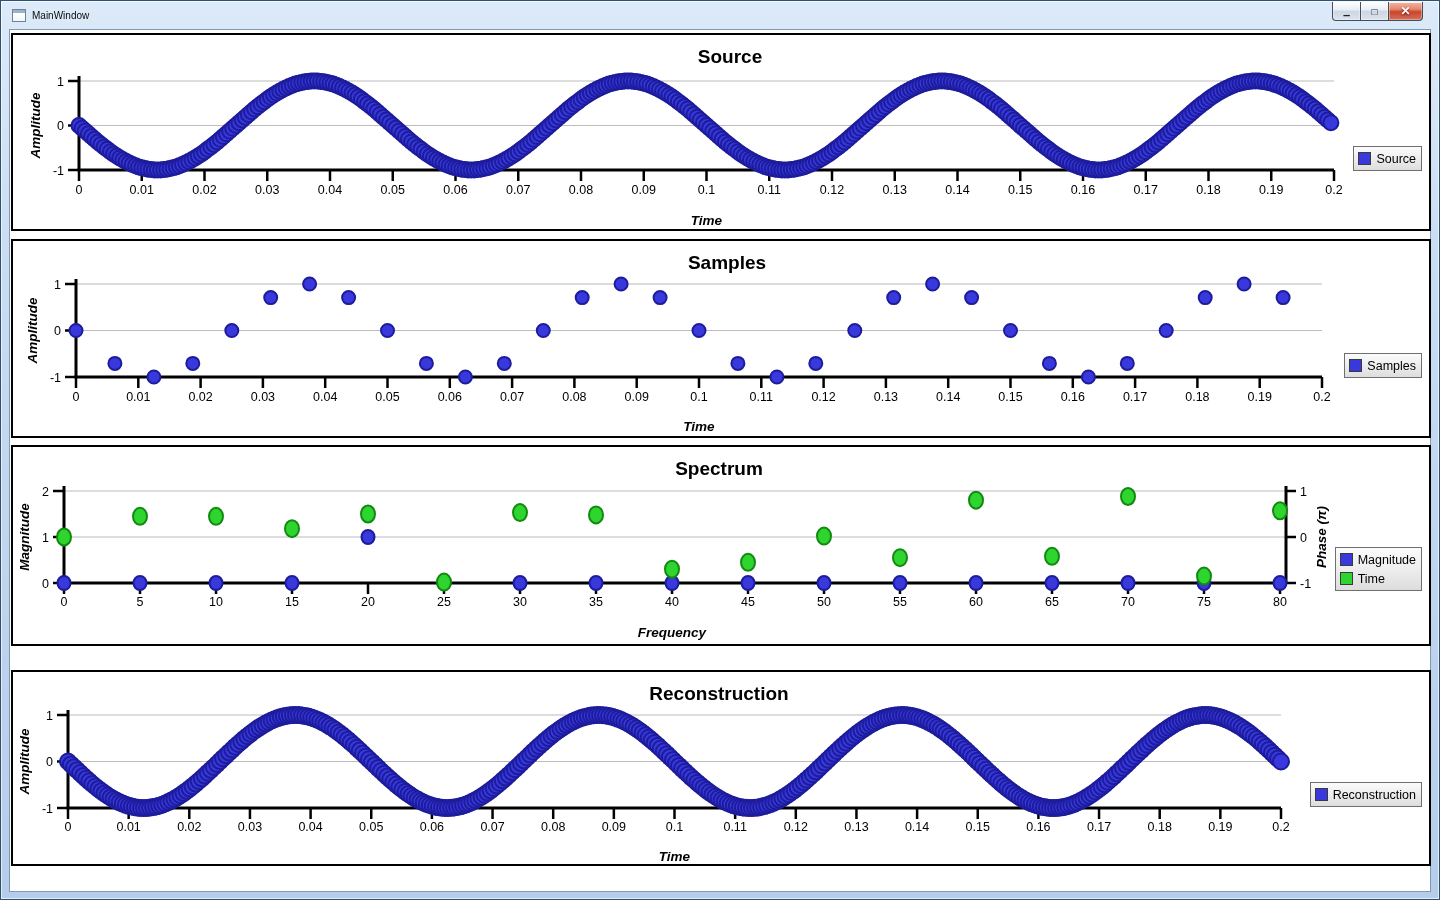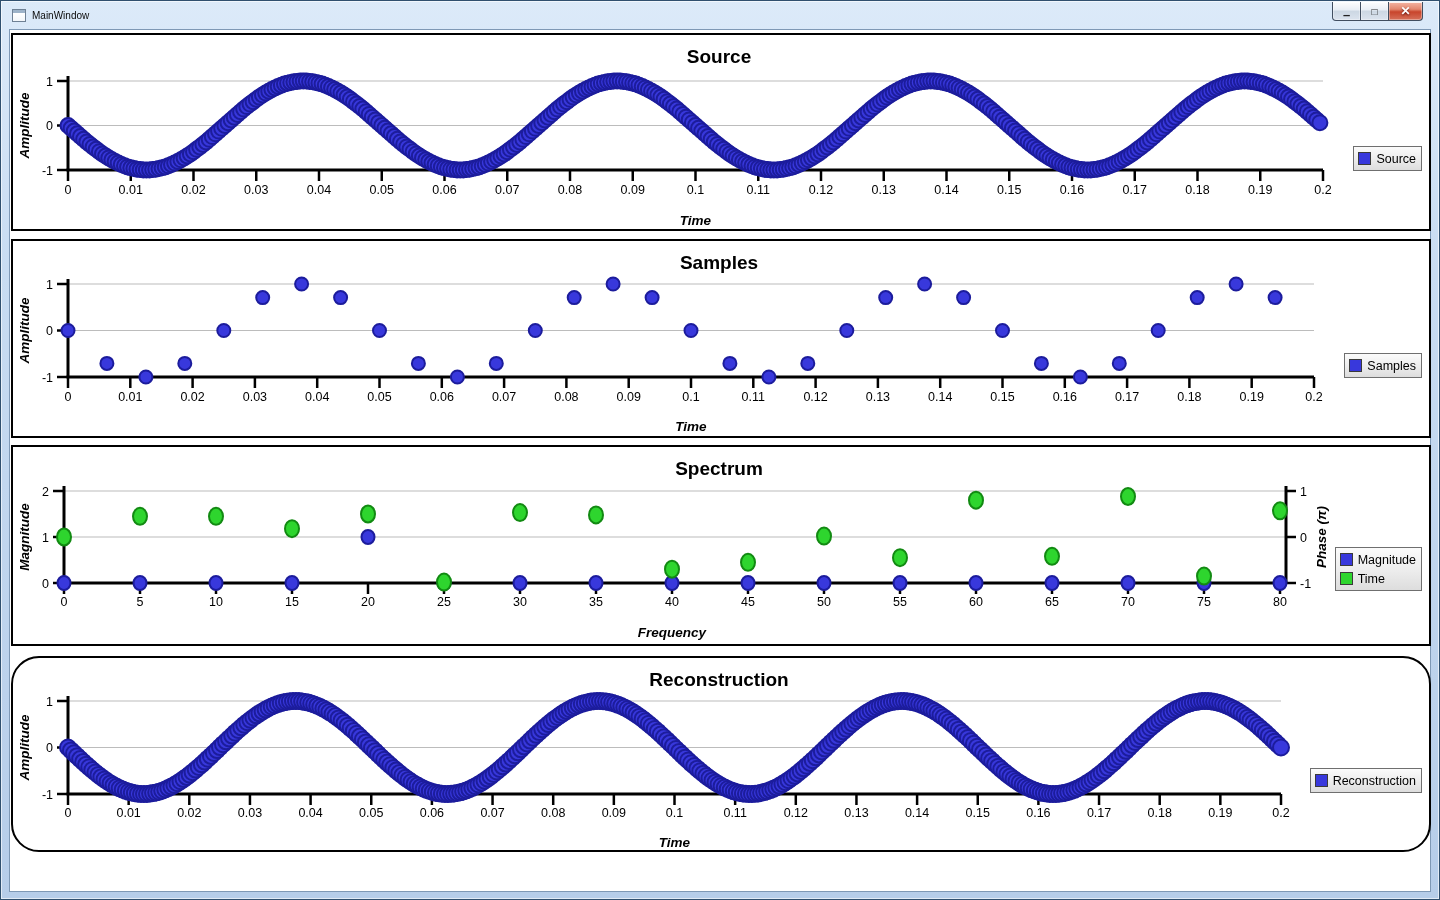--- a/index.html
+++ b/index.html
@@ -65,21 +65,21 @@
       <div class="cap-btn btn-max">
         <span class="glyph">□</span>
       </div>
       <div class="cap-btn btn-close">
         <span class="glyph">✕</span>
       </div>
     </div>
   </div>
 
   <div class="client">
-    <div class="panel" id="panel-0" style="top:3px;height:198px;">
+    <div class="panel" id="panel-0" style="top:3px;height:198px;padding-left:11px;">
         <svg width="1416" height="194">
           <g transform="translate(-2,-2)">
             <text x="708" y="30" text-anchor="middle" font-size="19" font-weight="bold" font-family="&quot;Liberation Sans&quot;, sans-serif" fill="#000">Source</text>
             <line x1="57" y1="48" x2="1312" y2="48" stroke="#bcbcbc" stroke-width="1.2"></line>
             <line x1="57" y1="92.5" x2="1312" y2="92.5" stroke="#bcbcbc" stroke-width="1.2"></line>
             <line x1="57" y1="43" x2="57" y2="138" stroke="#000000" stroke-width="3"></line>
             <line x1="46" y1="48" x2="57" y2="48" stroke="#000000" stroke-width="2.5"></line>
             <text x="42" y="52.5" text-anchor="end" font-size="12.5" font-family="&quot;Liberation Sans&quot;, sans-serif" fill="#000">1</text>
             <line x1="46" y1="92.5" x2="57" y2="92.5" stroke="#000000" stroke-width="2.5"></line>
             <text x="42" y="97" text-anchor="end" font-size="12.5" font-family="&quot;Liberation Sans&quot;, sans-serif" fill="#000">0</text>
@@ -534,21 +534,21 @@
             </g>
           </g>
         </svg>
         <div class="legend" style="top: 111px; right: 7px;">
           <div class="legend-item">
             <span class="swatch" style="background: rgb(56, 56, 220);"></span>
             <span class="lab">Source</span>
           </div>
         </div>
       </div>
-    <div class="panel" id="panel-1" style="top:209px;height:199px;">
+    <div class="panel" id="panel-1" style="top:209px;height:199px;padding-left:8px;">
         <svg width="1416" height="195">
           <g transform="translate(-2,-2)">
             <text x="708" y="30" text-anchor="middle" font-size="19" font-weight="bold" font-family="&quot;Liberation Sans&quot;, sans-serif" fill="#000">Samples</text>
             <line x1="57" y1="45" x2="1303" y2="45" stroke="#bcbcbc" stroke-width="1.2"></line>
             <line x1="57" y1="91.5" x2="1303" y2="91.5" stroke="#bcbcbc" stroke-width="1.2"></line>
             <line x1="57" y1="40" x2="57" y2="139" stroke="#000000" stroke-width="3"></line>
             <line x1="46" y1="45" x2="57" y2="45" stroke="#000000" stroke-width="2.5"></line>
             <text x="42" y="49.5" text-anchor="end" font-size="12.5" font-family="&quot;Liberation Sans&quot;, sans-serif" fill="#000">1</text>
             <line x1="46" y1="91.5" x2="57" y2="91.5" stroke="#000000" stroke-width="2.5"></line>
             <text x="42" y="96" text-anchor="end" font-size="12.5" font-family="&quot;Liberation Sans&quot;, sans-serif" fill="#000">0</text>
@@ -744,21 +744,21 @@
           <div class="legend-item">
             <span class="swatch" style="background: rgb(56, 56, 220);"></span>
             <span class="lab">Magnitude</span>
           </div>
           <div class="legend-item">
             <span class="swatch" style="background: rgb(46, 213, 46);"></span>
             <span class="lab">Time</span>
           </div>
         </div>
       </div>
-    <div class="panel" id="panel-3" style="top:626px;height:196px;border-radius:28px;">
+    <div class="panel" id="panel-3" style="top:640px;height:196px;">
         <svg width="1416" height="192">
           <g transform="translate(-2,-2)">
             <text x="708" y="30" text-anchor="middle" font-size="19" font-weight="bold" font-family="&quot;Liberation Sans&quot;, sans-serif" fill="#000">Reconstruction</text>
             <line x1="57" y1="45" x2="1270" y2="45" stroke="#bcbcbc" stroke-width="1.2"></line>
             <line x1="57" y1="91.5" x2="1270" y2="91.5" stroke="#bcbcbc" stroke-width="1.2"></line>
             <line x1="57" y1="40" x2="57" y2="139" stroke="#000000" stroke-width="3"></line>
             <line x1="46" y1="45" x2="57" y2="45" stroke="#000000" stroke-width="2.5"></line>
             <text x="42" y="49.5" text-anchor="end" font-size="12.5" font-family="&quot;Liberation Sans&quot;, sans-serif" fill="#000">1</text>
             <line x1="46" y1="91.5" x2="57" y2="91.5" stroke="#000000" stroke-width="2.5"></line>
             <text x="42" y="96" text-anchor="end" font-size="12.5" font-family="&quot;Liberation Sans&quot;, sans-serif" fill="#000">0</text>

